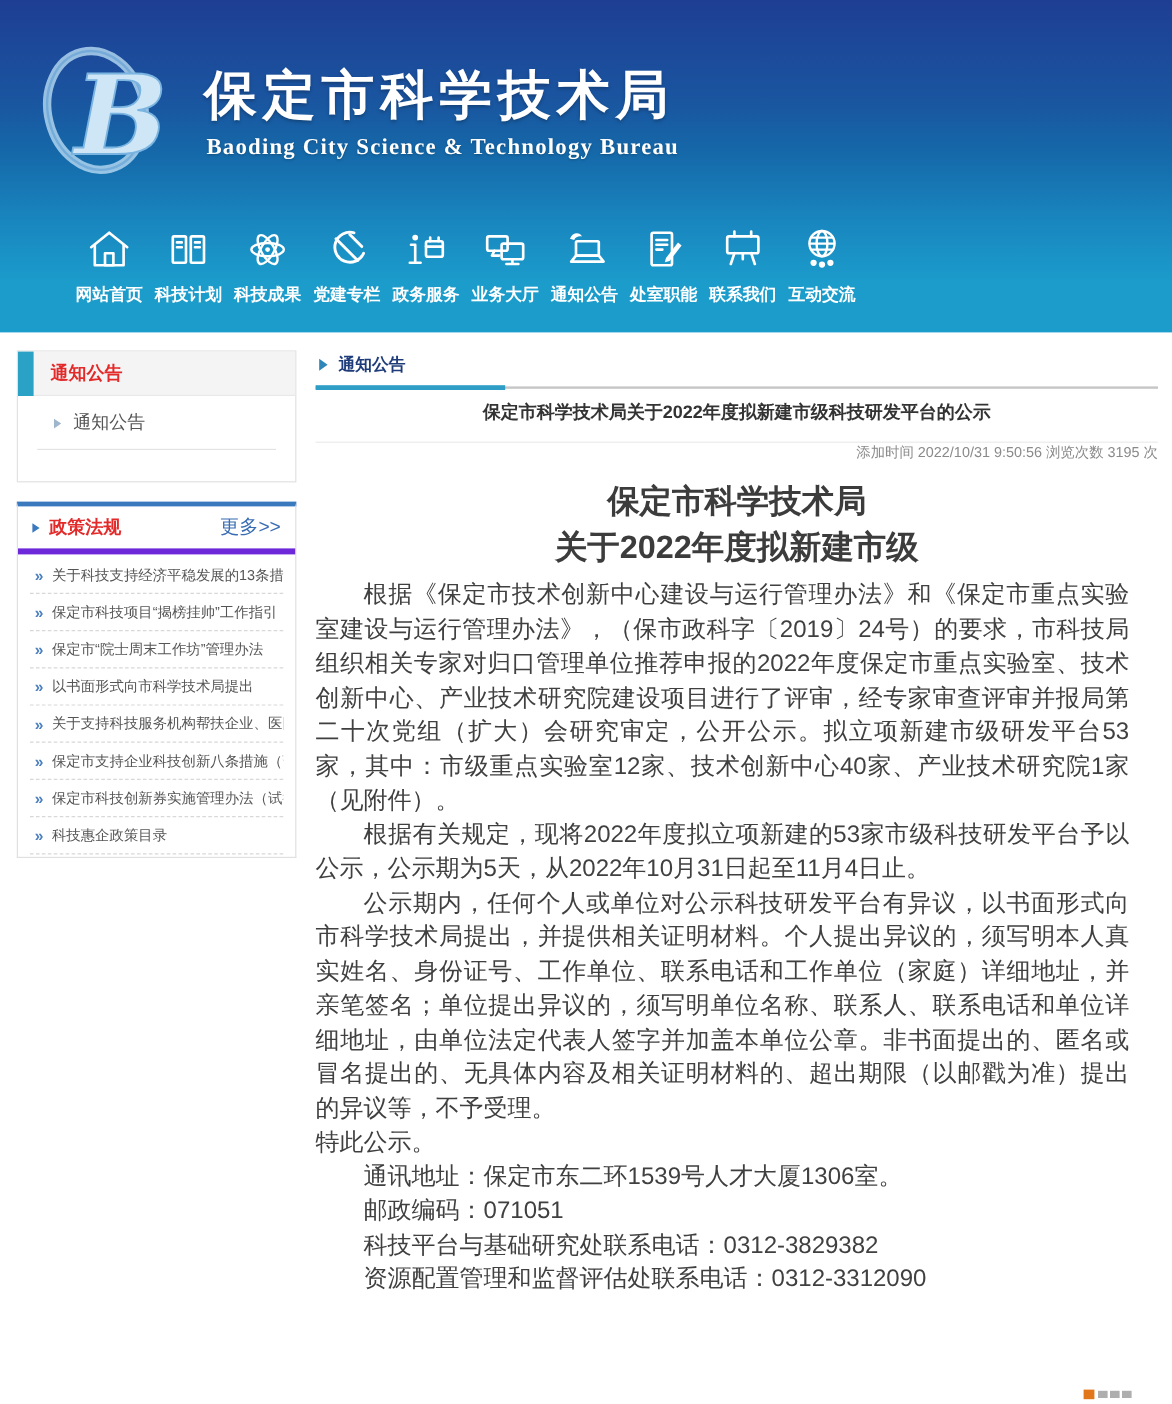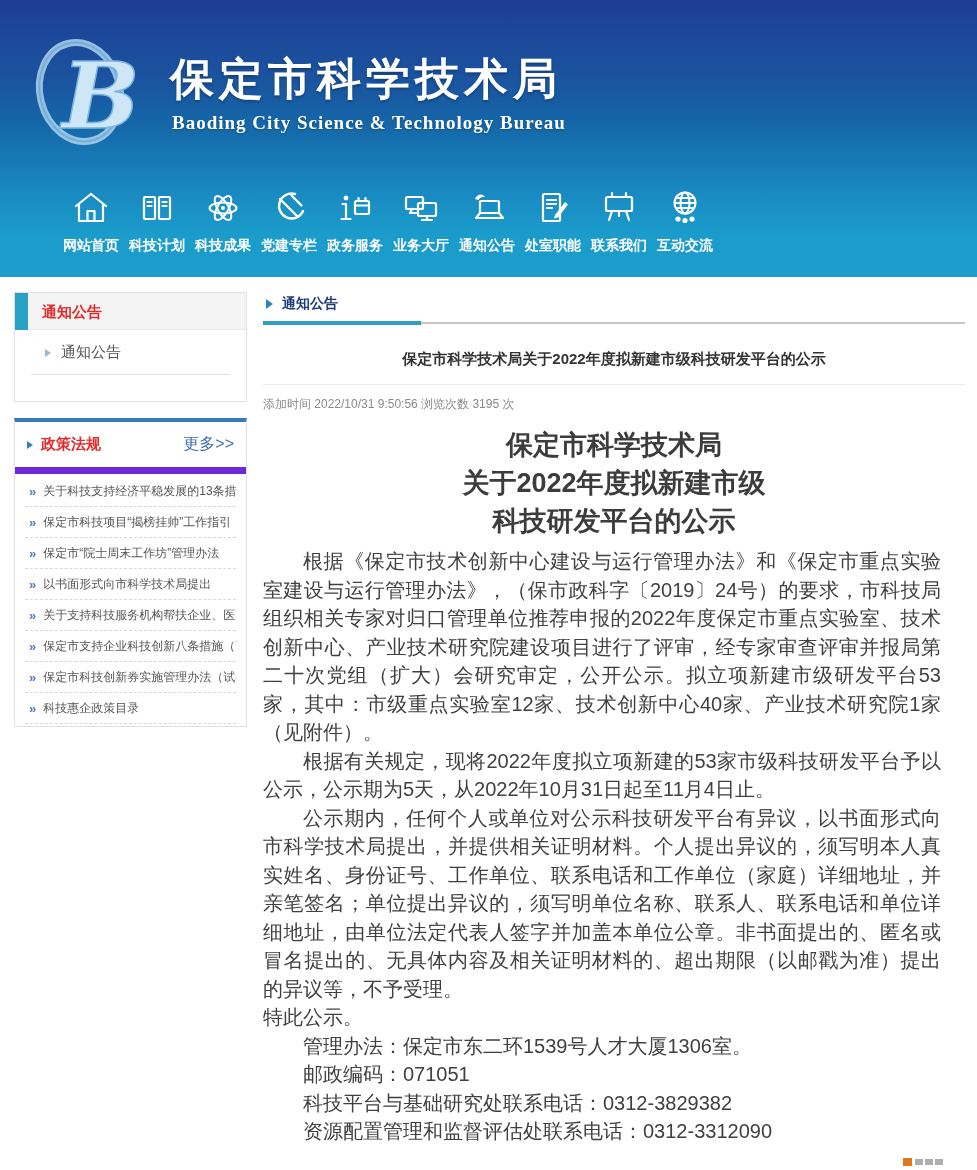--- a/index.html
+++ b/index.html
@@ -47,45 +47,45 @@
     margin:0 16px; padding:13px 0 12px 14px; display:flex; align-items:center; gap:10px;
     color:#555; font-size:15px; border-bottom:1px solid #e3e3e3; cursor:pointer;
   }
   .tri { display:inline-block; width:0; height:0; }
   .tri-gray { border-left:6px solid #9fb6cc; border-top:4px solid transparent; border-bottom:4px solid transparent; }
   .tri-blue { border-left:7px solid #2f86b8; border-top:5px solid transparent; border-bottom:5px solid transparent; }
   .tri-navy { border-left:6px solid #3a79bd; border-top:4px solid transparent; border-bottom:4px solid transparent; }
 
   .box2 { margin-top:16px; border:1px solid #e0e0e0; border-top:4px solid #3a79bd; background:#fff; }
   .box2-header {
-    display:flex; align-items:center; height:52px; padding:0 12px;
-    border-bottom:7px solid #6d28d9;
+    display:flex; align-items:center; height:40px; padding:0 12px;
+    border-bottom:5px solid #6d28d9;
   }
   .box2-title { margin-left:8px; color:#e32a2a; font-size:15px; font-weight:bold; }
   .box2-more { margin-left:auto; color:#3a6db3; font-size:16px; cursor:pointer; }
   .box2-list { list-style:none; padding:2px 10px; }
   .box2-list li {
     display:flex; align-items:center; gap:7px;
     padding:7px 0 6px 4px; border-bottom:1px dashed #d8d8d8;
     color:#555; font-size:12px; white-space:nowrap; overflow:hidden; cursor:pointer;
   }
   .box2-list li:last-child { border-bottom:1px dashed #d8d8d8; }
   .guillemet { color:#4a7fc1; font-size:13px; font-weight:bold; flex:0 0 auto; }
 
   
   .main { position:absolute; left:263px; top:294px; width:702px; }
   .breadcrumb { display:flex; align-items:center; gap:9px; padding-left:3px;
     color:#1e3c7a; font-size:14px; font-weight:bold; height:20px; cursor:pointer; }
   .bc-line { position:relative; margin-top:7px; height:4px; }
   .bc-line-gray { position:absolute; left:0; right:0; top:1px; height:2px; background:#c6c6c6; }
   .bc-line-active { position:absolute; left:0; top:0; width:158px; height:4px; background:#2e9ec6; }
 
-  .list-title { margin-top:25px; text-align:center; color:#333; font-size:15px; font-weight:bold; }
+  .list-title { margin-top:9px; text-align:center; color:#333; font-size:15px; font-weight:bold; }
   .title-sep { margin-top:15px; border-top:1px solid #ebebeb; }
-  .meta { margin-top:11px; text-align:left; color:#8a8a8a; font-size:12px; }
+  .meta { text-align:right; color:#8a8a8a; font-size:12px; }
 
   .doc-heading {
     margin-top:13px; text-align:center; color:#3c3c3c;
     font-size:27px; font-weight:bold; line-height:38px;
   }
   .article { margin-top:7px; padding-right:24px; color:#404040; font-size:20px; line-height:28.5px; text-align:justify; }
   .article p.indent { text-indent:2em; }
   .article p.flat { text-indent:0; }
   .article p.addr { padding-left:2em; }
 
@@ -285,29 +285,28 @@
     <span class="bc-line-active"></span>
   </div>
 
   <div class="list-title">保定市科学技术局关于2022年度拟新建市级科技研发平台的公示</div>
   <div class="title-sep"></div>
   <div class="meta">添加时间 2022/10/31 9:50:56  浏览次数 3195 次</div>
 
   <div class="doc-heading">
     <div>保定市科学技术局</div>
     <div>关于2022年度拟新建市级</div>
-    <div>科技研发平台的公示</div>
   </div>
 
   <div class="article">
     <p class="indent">根据《保定市技术创新中心建设与运行管理办法》和《保定市重点实验室建设与运行管理办法》，（保市政科字〔2019〕24号）的要求，市科技局组织相关专家对归口管理单位推荐申报的2022年度保定市重点实验室、技术创新中心、产业技术研究院建设项目进行了评审，经专家审查评审并报局第二十次党组（扩大）会研究审定，公开公示。拟立项新建市级研发平台53家，其中：市级重点实验室12家、技术创新中心40家、产业技术研究院1家（见附件）。</p>
     <p class="indent">根据有关规定，现将2022年度拟立项新建的53家市级科技研发平台予以公示，公示期为5天，从2022年10月31日起至11月4日止。</p>
     <p class="indent">公示期内，任何个人或单位对公示科技研发平台有异议，以书面形式向市科学技术局提出，并提供相关证明材料。个人提出异议的，须写明本人真实姓名、身份证号、工作单位、联系电话和工作单位（家庭）详细地址，并亲笔签名；单位提出异议的，须写明单位名称、联系人、联系电话和单位详细地址，由单位法定代表人签字并加盖本单位公章。非书面提出的、匿名或冒名提出的、无具体内容及相关证明材料的、超出期限（以邮戳为准）提出的异议等，不予受理。</p>
     <p class="flat">特此公示。</p>
-    <p class="addr">管理办法：保定市东二环1539号人才大厦1306室。</p>
+    <p class="addr">通讯地址：保定市东二环1539号人才大厦1306室。</p>
     <p class="addr">邮政编码：071051</p>
     <p class="addr">科技平台与基础研究处联系电话：0312-3829382</p>
     <p class="addr">资源配置管理和监督评估处联系电话：0312-3312090</p>
 
   </div>
 </div>
 
 <div class="watermark">
   <span class="wm-square"></span>
   <span class="wm-bars">

